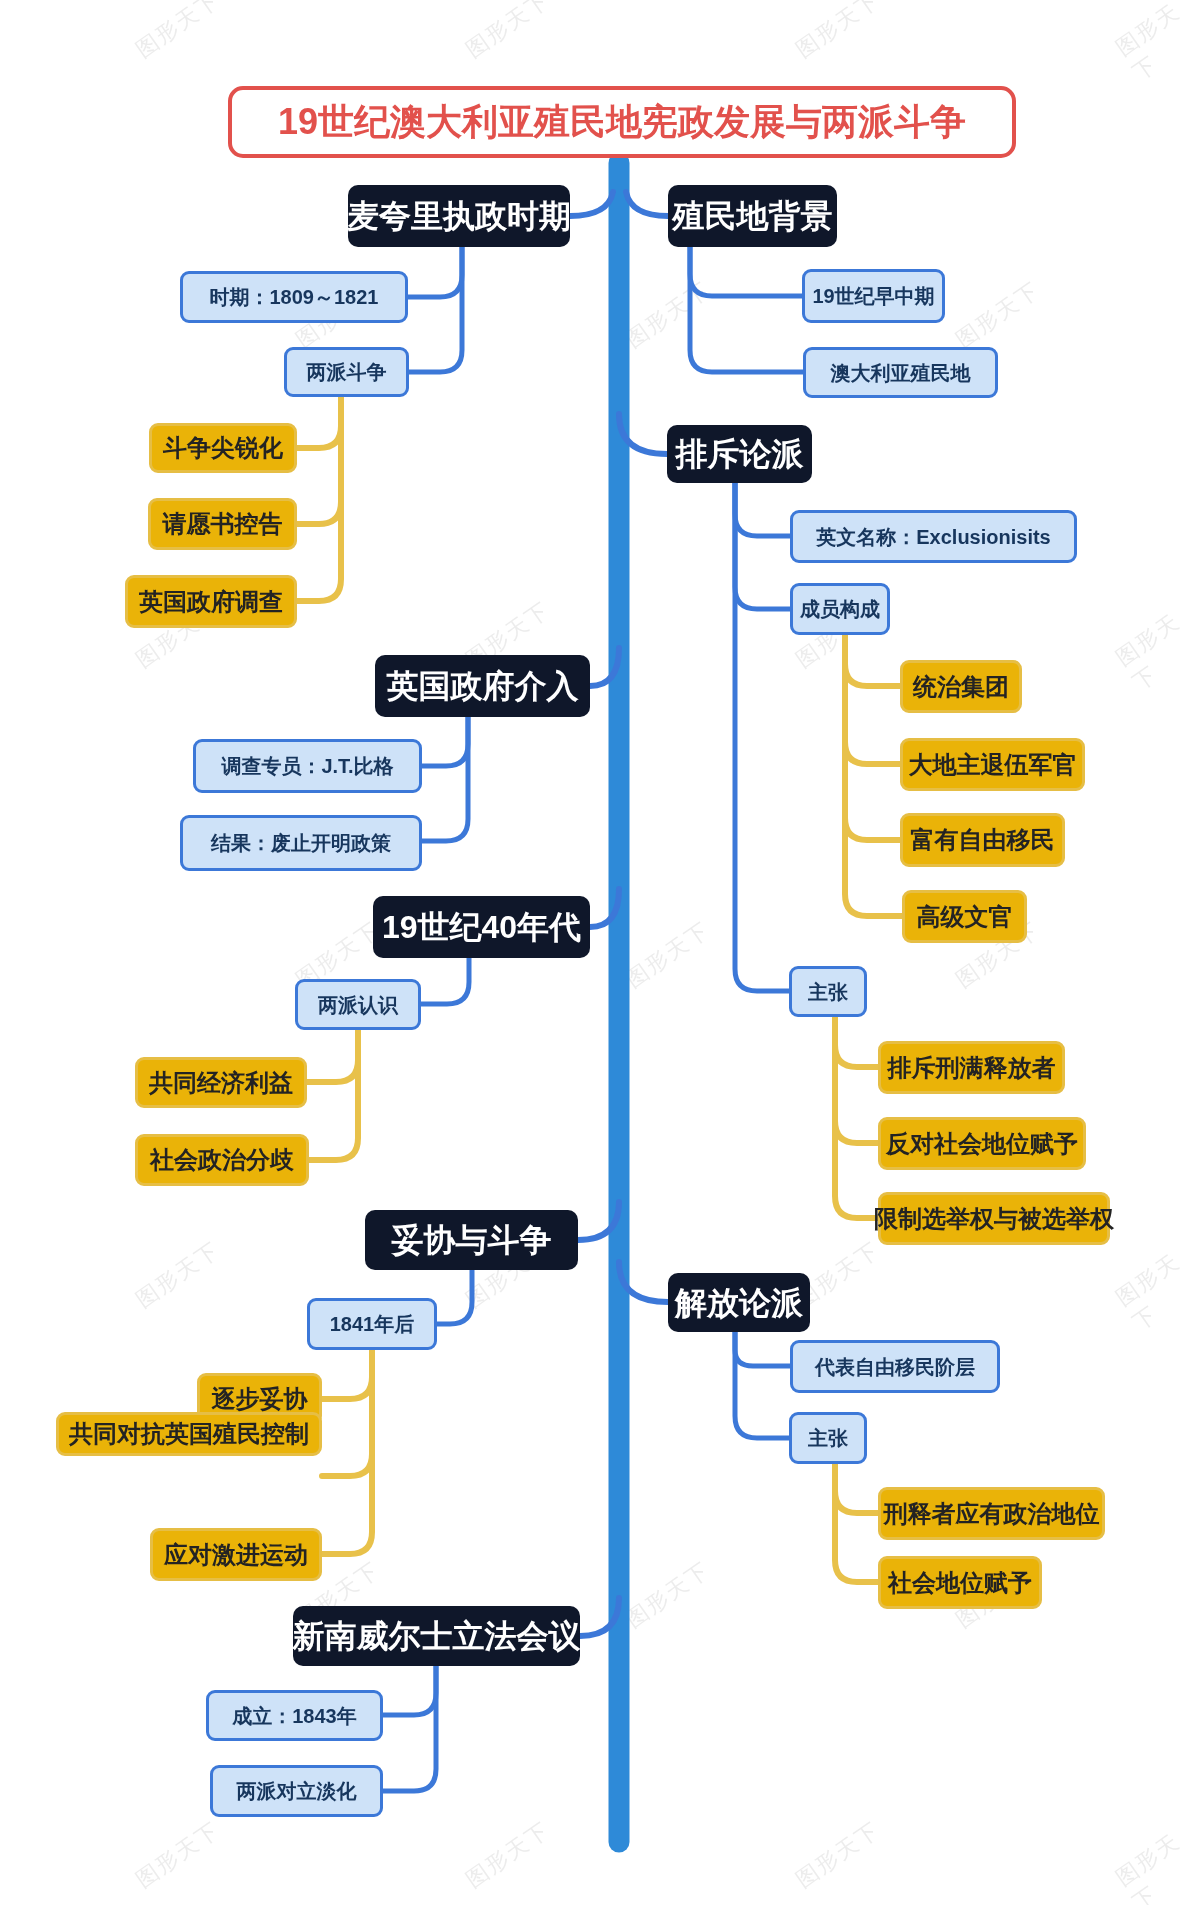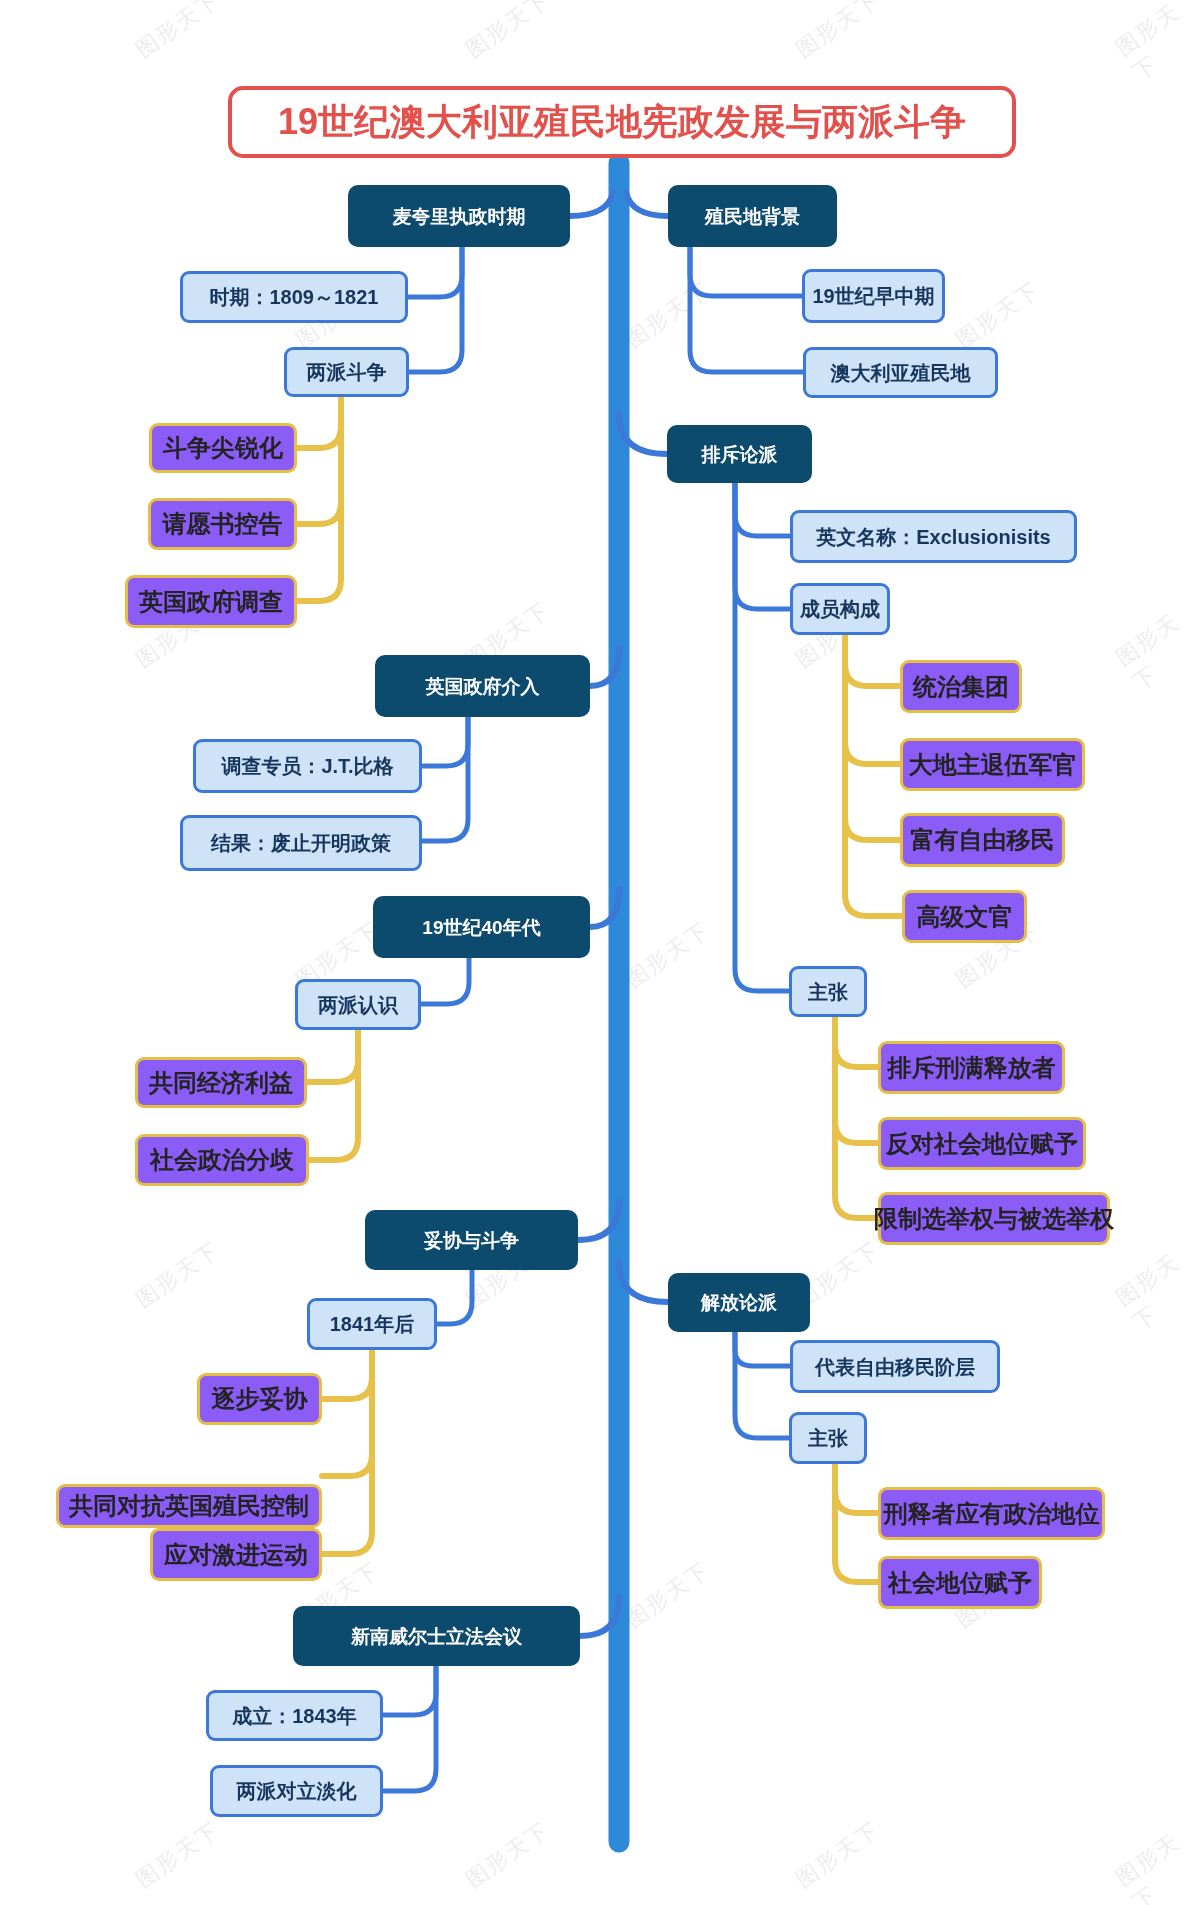--- a/index.html
+++ b/index.html
@@ -11,27 +11,27 @@
   .node{
     position:absolute;z-index:3;box-sizing:border-box;
     display:flex;align-items:center;justify-content:center;
     white-space:nowrap;border-radius:9px;font-weight:600;line-height:1;
   }
   .root{
     background:#ffffff;border:4px solid #E2514C;color:#E2514C;
     font-size:36px;font-weight:700;border-radius:15px;z-index:4;
   }
   .main{
-    background:#0c4a6e;color:#ffffff;font-size:19px;border-radius:10px;
+    background:#0f172a;color:#ffffff;font-size:32px;border-radius:10px;
   }
   .sub{
     background:#CEE2F8;border:3px solid #3C78D8;color:#17365D;font-size:20px;
   }
   .leaf{
-    background:#8b5cf6;border:3px solid #E6BE45;color:#232323;font-size:24px;text-align:right;
+    background:#eab308;border:3px solid #E6BE45;color:#232323;font-size:24px;text-align:right;
   }
   .wm{
     position:absolute;z-index:0;color:#cfcfcf;opacity:.38;font-size:22px;
     transform:rotate(-35deg);letter-spacing:2px;user-select:none;
     text-shadow:1px 1px 0 #ffffff;
   }
 </style>
 </head>
 <body>
 
@@ -136,21 +136,21 @@
 <div class="node leaf" style="left:900px;top:660px;width:122px;height:53px">统治集团</div>
 <div class="node leaf" style="left:900px;top:738px;width:185px;height:53px">大地主退伍军官</div>
 <div class="node leaf" style="left:900px;top:813px;width:165px;height:54px">富有自由移民</div>
 <div class="node leaf" style="left:902px;top:890px;width:125px;height:53px">高级文官</div>
 <div class="node leaf" style="left:878px;top:1041px;width:187px;height:53px">排斥刑满释放者</div>
 <div class="node leaf" style="left:878px;top:1117px;width:208px;height:53px">反对社会地位赋予</div>
 <div class="node leaf" style="left:878px;top:1192px;width:232px;height:53px">限制选举权与被选举权</div>
 <div class="node leaf" style="left:135px;top:1057px;width:172px;height:51px">共同经济利益</div>
 <div class="node leaf" style="left:135px;top:1134px;width:174px;height:52px">社会政治分歧</div>
 <div class="node leaf" style="left:197px;top:1373px;width:125px;height:52px">逐步妥协</div>
-<div class="node leaf" style="left:56px;top:1484px;width:266px;height:44px">共同对抗英国殖民控制</div>
+<div class="node leaf" style="left:56px;top:1412px;width:266px;height:44px">共同对抗英国殖民控制</div>
 <div class="node leaf" style="left:150px;top:1528px;width:172px;height:53px">应对激进运动</div>
 <div class="node leaf" style="left:878px;top:1487px;width:227px;height:53px">刑释者应有政治地位</div>
 <div class="node leaf" style="left:878px;top:1556px;width:164px;height:53px">社会地位赋予</div>
 
 <div class="wm" style="left: 130px; top: 10px;">图形天下</div>
 <div class="wm" style="left: 460px; top: 10px;">图形天下</div>
 <div class="wm" style="left: 790px; top: 10px;">图形天下</div>
 <div class="wm" style="left: 1120px; top: 10px;">图形天下</div>
 <div class="wm" style="left: 290px; top: 300px;">图形天下</div>
 <div class="wm" style="left: 620px; top: 300px;">图形天下</div>

